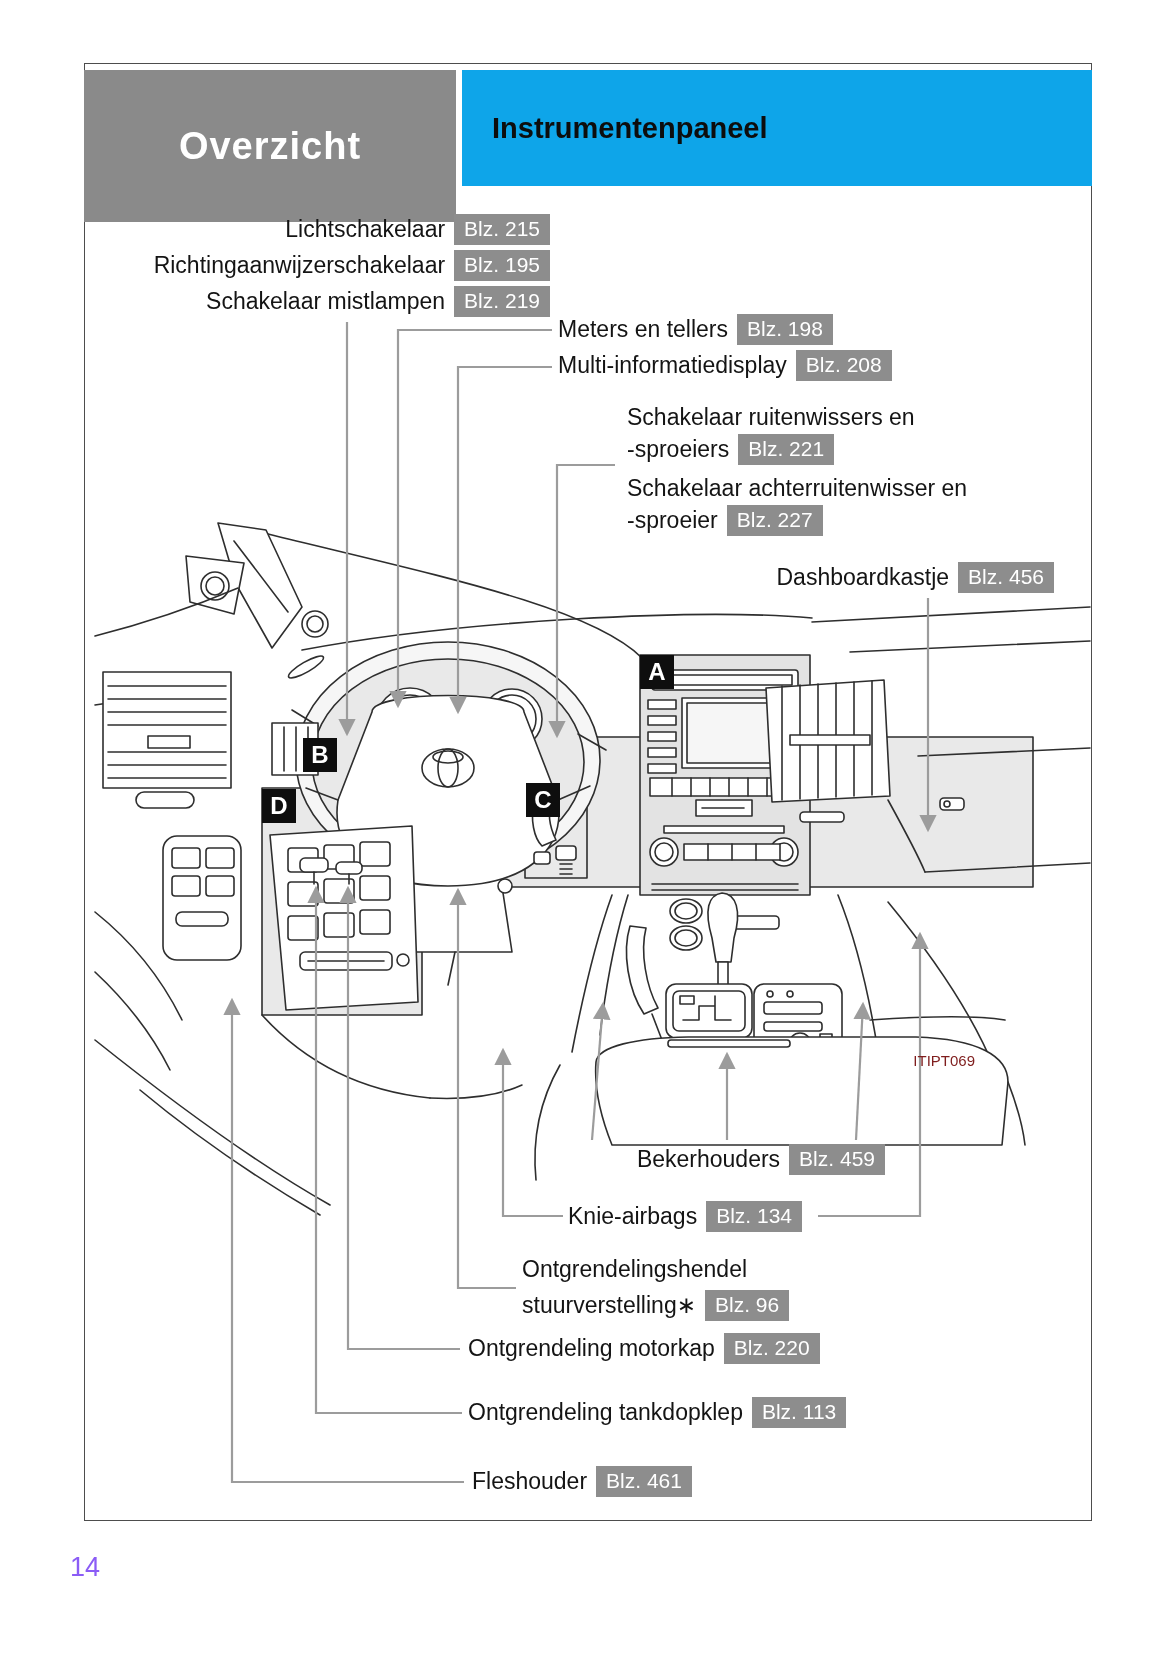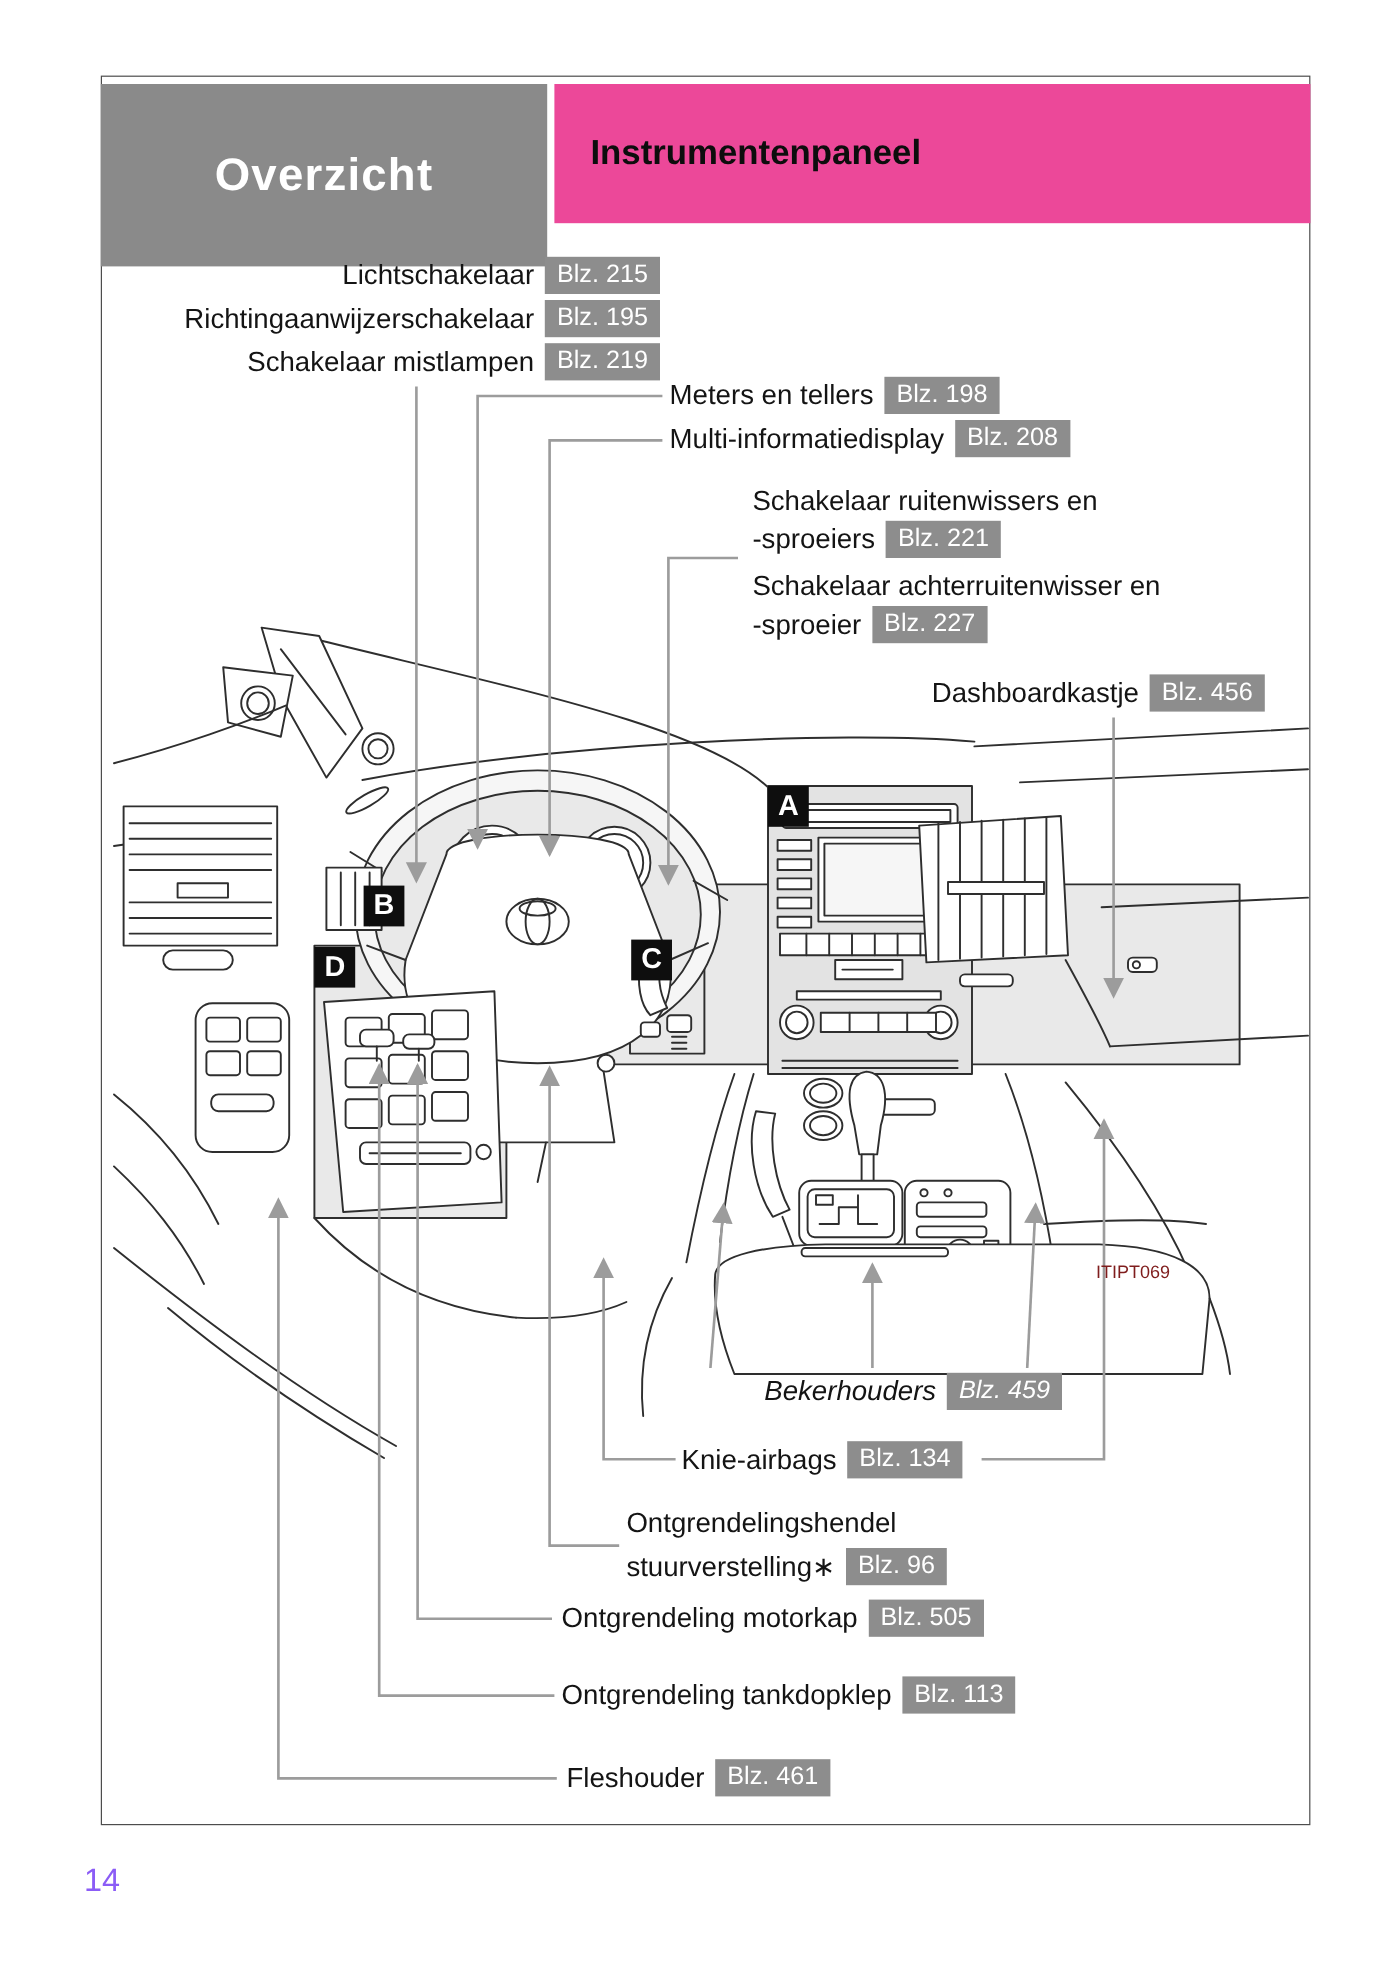--- a/index.html
+++ b/index.html
@@ -2,21 +2,21 @@
 <html><head>
 <meta charset="utf-8">
 <style>
   html,body{margin:0;padding:0;background:#ffffff;}
   #page{position:relative;width:1166px;height:1654px;background:#ffffff;overflow:hidden;
         font-family:"Liberation Sans",sans-serif;color:#141414;}
   #frame{position:absolute;left:84px;top:63px;width:1006px;height:1456px;border:1.5px solid #4d4d4d;}
   .hdr-left{position:absolute;left:84px;top:70px;width:372px;height:152px;background:#8a8a8a;
             display:flex;align-items:center;justify-content:center;}
   .hdr-left span{color:#ffffff;font-weight:bold;font-size:38px;letter-spacing:1px;}
-  .hdr-right{position:absolute;left:462px;top:70px;width:630px;height:116px;background:#ec4899;
+  .hdr-right{position:absolute;left:462px;top:70px;width:630px;height:116px;background:#0ea5e9;
              display:flex;align-items:center;}
   .hdr-right span{color:#0d0d0d;font-weight:bold;font-size:29px;padding-left:30px;}
   svg{position:absolute;left:0;top:0;}
   .st{stroke:#2e2e2e;stroke-width:1.6;fill:none;stroke-linecap:round;stroke-linejoin:round;}
   .fw{fill:#ffffff;}
   .fg{fill:#e9e9e9;}
   .fa{fill:#e3e3e3;}
   .fs{fill:#f6f6f6;}
   .con{stroke:#9c9c9c;stroke-width:2.2;fill:none;}
   .lab{position:absolute;font-size:23px;white-space:nowrap;display:flex;align-items:center;height:31px;}
@@ -243,36 +243,36 @@
   </div>
   <div class="plain" style="left:627px;top:475px;">Schakelaar achterruitenwisser en</div>
   <div class="lab" style="left:627px;top:505px;">
     <span>-sproeier</span>
     <span class="badge">Blz. 227</span>
   </div>
   <div class="lab" style="right:112px;top:562px;">
     <span>Dashboardkastje</span>
     <span class="badge">Blz. 456</span>
   </div>
-  <div class="lab" style="right:281px;top:1144px;font-style:italic;">
+  <div class="lab" style="right:281px;top:1144px;">
     <span>Bekerhouders</span>
     <span class="badge">Blz. 459</span>
   </div>
   <div class="lab" style="left:568px;top:1201px;">
     <span>Knie-airbags</span>
     <span class="badge">Blz. 134</span>
   </div>
   <div class="plain" style="left:522px;top:1256px;">Ontgrendelingshendel</div>
   <div class="lab" style="left:522px;top:1290px;">
     <span>stuurverstelling∗</span>
     <span class="badge">Blz. 96</span>
   </div>
   <div class="lab" style="left:468px;top:1333px;">
     <span>Ontgrendeling motorkap</span>
-    <span class="badge">Blz. 505</span>
+    <span class="badge">Blz. 220</span>
   </div>
   <div class="lab" style="left:468px;top:1397px;">
     <span>Ontgrendeling tankdopklep</span>
     <span class="badge">Blz. 113</span>
   </div>
   <div class="lab" style="left:472px;top:1466px;">
     <span>Fleshouder</span>
     <span class="badge">Blz. 461</span>
   </div>
 

